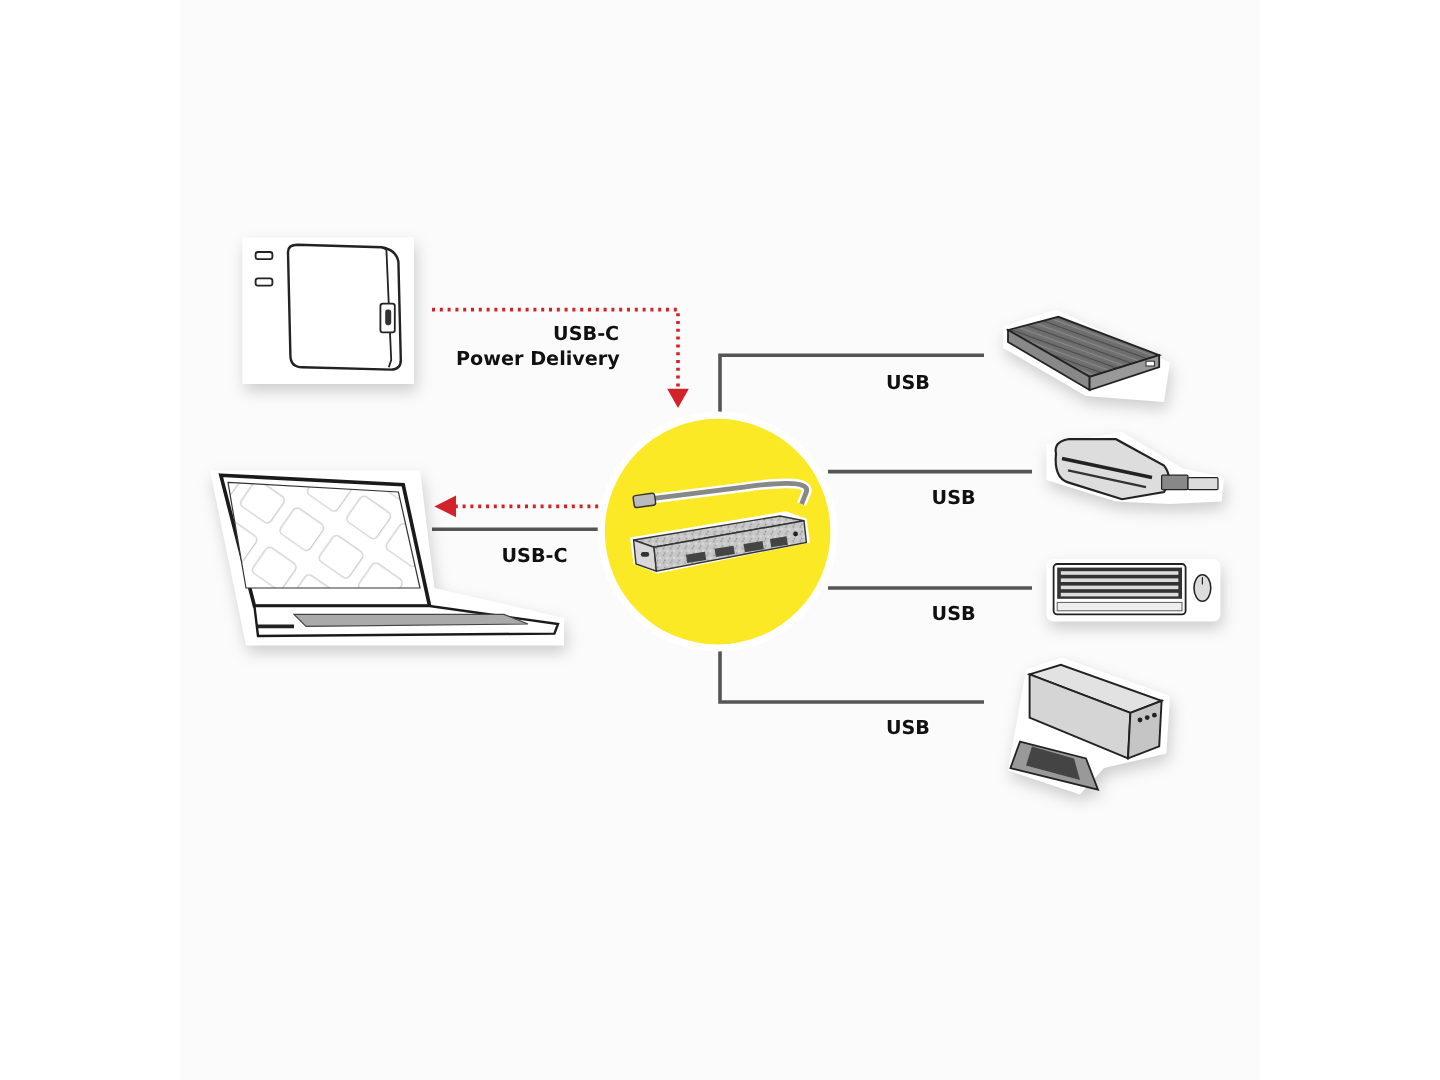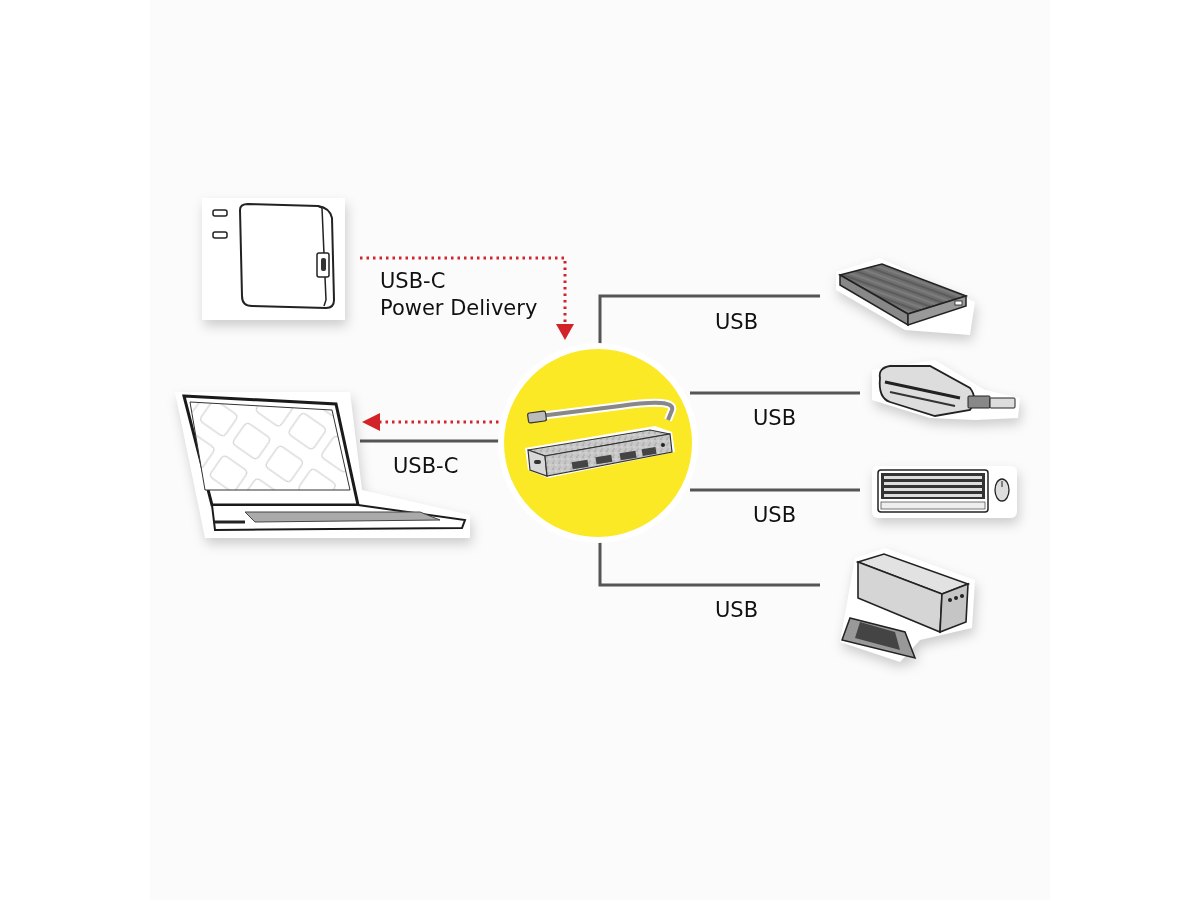--- a/index.html
+++ b/index.html
@@ -1,19 +1,19 @@
 <!DOCTYPE html>
 <html><head>
   <meta charset="utf-8">
   <style>
     html, body { margin: 0; padding: 0; }
     body { width: 1200px; height: 900px; background: #ffffff; position: relative; overflow: hidden; font-family: "DejaVu Sans", sans-serif; }
     .canvas { position: absolute; left: 0; top: 0; width: 1200px; height: 900px; }
     .bg-panel { position: absolute; left: 150px; top: 0; width: 900px; height: 900px; background: #fbfbfb; }
-    .label { position: absolute; font-weight: normal; color: #111; font-size: 21px; text-align: left; white-space: nowrap; line-height: 1.3;
+    .label { position: absolute; font-weight: bold; color: #111; font-size: 16px; text-align: right; white-space: nowrap; line-height: 1.3;
       text-shadow: 0 0 4px #fff, 0 0 6px #fff; }
     .sticker { filter: drop-shadow(2px 6px 6px rgba(0,0,0,0.18)); }
     svg { position: absolute; left: 0; top: 0; }
   </style>
 </head>
 <body>
 
 <div class="canvas">
   <div class="bg-panel"></div>
 

